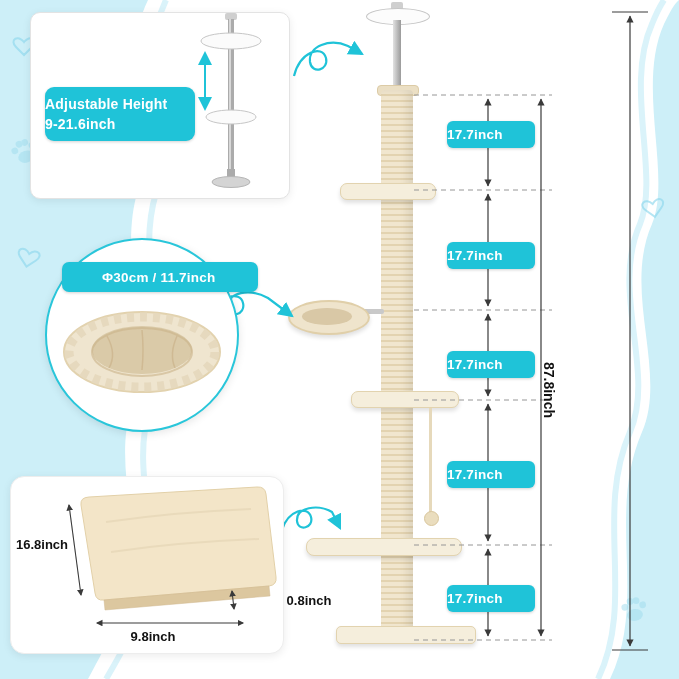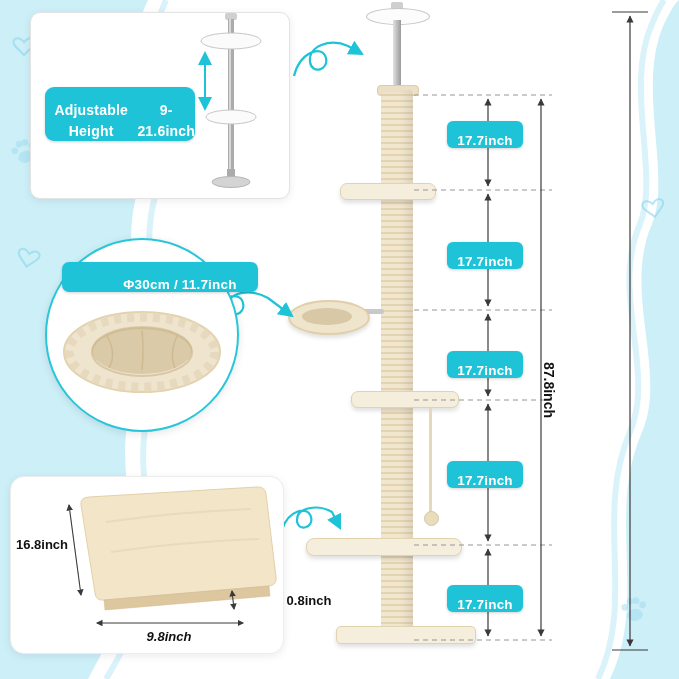--- a/index.html
+++ b/index.html
@@ -17,27 +17,27 @@
     position:absolute;left:45px;top:238px;width:190px;height:190px;border-radius:50%;
     background:#fff;border:2px solid #29c6da;box-shadow:0 2px 8px rgba(0,0,0,.10);
   }
   .circle-callout svg{position:absolute;left:0;top:0;}
   .box3{left:10px;top:476px;width:272px;height:176px;border:1px solid #ededed;border-radius:14px;}
   .box3 svg{position:absolute;left:0;top:0;}
 
   
   .badge{
     position:absolute;background:#1fc3d8;color:#fff;font-weight:bold;border-radius:7px;
-    display:flex;align-items:flex-end;justify-content:center;
+    display:flex;flex-direction:column;align-items:flex-start;justify-content:center;
     text-align:center;box-shadow:0 1px 3px rgba(0,0,0,.18);letter-spacing:.2px;
   }
   .badge span{display:block;}
   .b-adj{left:14px;top:74px;width:150px;height:54px;font-size:14px;line-height:1.45;border-radius:9px;}
   .b-ham{left:62px;top:262px;width:156px;height:30px;font-size:13.5px;border-radius:7px;padding-left:40px;}
-  .seg{width:76px;height:27px;font-size:13.5px;border-radius:6px;}
+  .seg{width:88px;height:27px;font-size:13.5px;border-radius:6px;}
   .total{left:556px;top:292px;width:118px;height:56px;font-size:15px;line-height:1.5;border-radius:9px;}
 
   
   .dimtext{position:absolute;color:#111;font-weight:bold;font-size:13px;text-align:center;}
   .vlabel{
     position:absolute;left:507px;top:380px;width:80px;height:20px;transform:rotate(90deg);
     color:#111;font-weight:bold;font-size:14px;text-align:center;
   }
 
   
@@ -198,21 +198,21 @@
       <path d="M93,123 L258,109 L259,119 L94,133 Z" fill="#dcc79f" stroke="#d0b990" stroke-width="0.5"></path>
       <path d="M95,45 Q165,35 240,32" stroke="#e9dabb" stroke-width="2" fill="none"></path>
       <path d="M100,75 Q170,65 248,62" stroke="#e9dabb" stroke-width="2" fill="none"></path>
       <g stroke="#3a3a3a" stroke-width="1.1">
         <line x1="58" y1="28" x2="70" y2="118" marker-start="url(#amb)" marker-end="url(#amb)"></line>
         <line x1="86" y1="146" x2="232" y2="146" marker-start="url(#amb)" marker-end="url(#amb)"></line>
         <line x1="221" y1="114" x2="223" y2="132" marker-start="url(#amb)" marker-end="url(#amb)"></line>
       </g>
     </svg>
     <div class="dimtext" style="left:2px;top:60px;width:58px;">16.8inch</div>
-    <div class="dimtext" style="left:126px;top:152px;width:64px;font-style:italic;">9.8inch</div>
+    <div class="dimtext" style="left:110px;top:152px;width:64px;">9.8inch</div>
     <div class="dimtext" style="left:224px;top:116px;width:52px;padding-left:48px;">0.8inch</div>
   </div>
 
   <div class="badge seg" style="left:447px;top:121px;">
     <span>17.7inch</span>
   </div>
   <div class="badge seg" style="left:447px;top:242px;">
     <span>17.7inch</span>
   </div>
   <div class="badge seg" style="left:447px;top:351px;">

